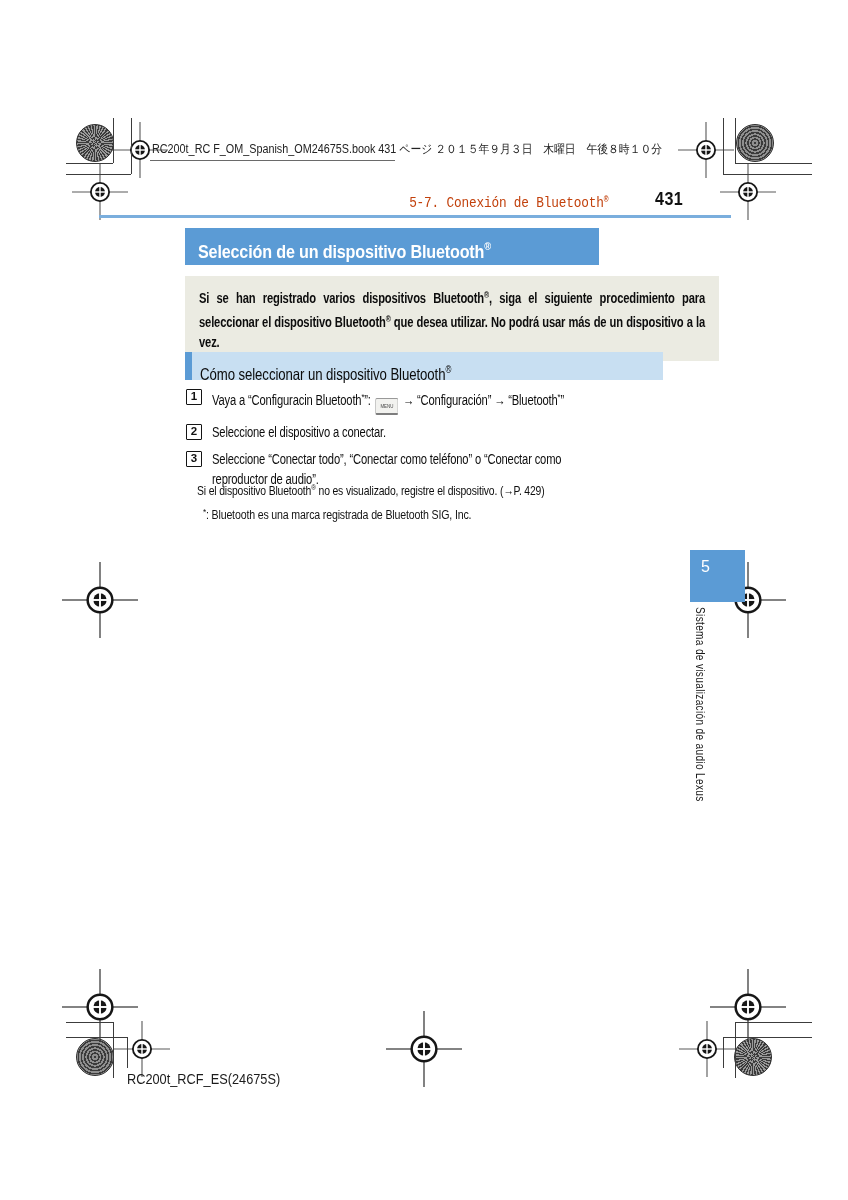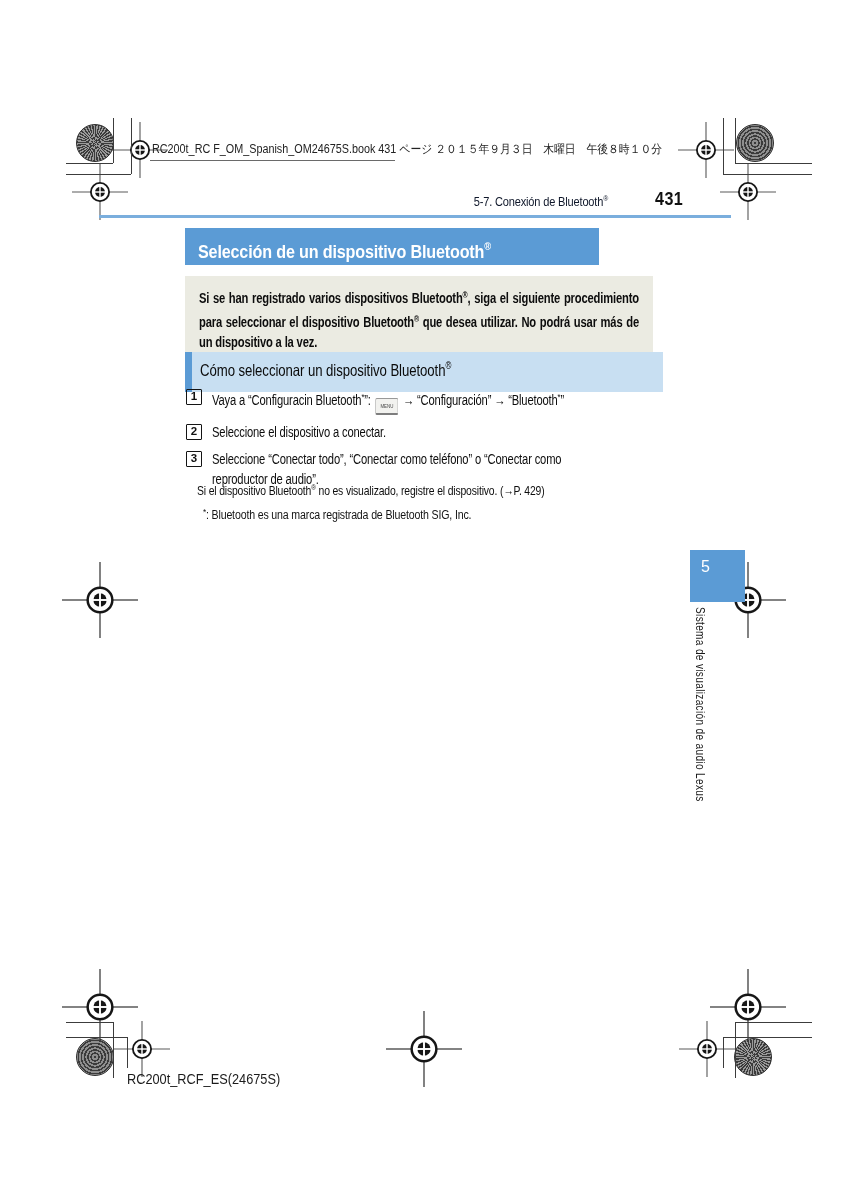--- a/index.html
+++ b/index.html
@@ -16,44 +16,44 @@
   .sb { position: absolute; width: 38px; height: 38px; border-radius: 50%; border: 1px solid #2e2e2e; }
   .sb.spokes { background: repeating-conic-gradient(#3b3b3b 0deg 5deg, #9a9a9a 5deg 10deg); }
   .sb.rings  { background: repeating-radial-gradient(circle at 50% 50%, #3b3b3b 0 1.5px, #8f8f8f 1.5px 3.2px); }
   .cxr { transform: scaleX(0.85); transform-origin: 100% 0; letter-spacing: -0.2px; }
 
   .proof-line { left: 152px; top: 141px; font-size: 12px; white-space: nowrap; color: #222;
                 transform: scaleX(0.9); transform-origin: 0 0; }
   .footer-code { left: 127px; top: 1071px; font-size: 14.5px; white-space: nowrap; color: #1c1c1c;
                  transform: scaleX(0.88); transform-origin: 0 0; }
 
-  .hdr-section { top: 194px; right: 240px; font-size: 13px; white-space: nowrap; color: #0f172a; }
+  .hdr-section { top: 194px; right: 240px; font-size: 15px; white-space: nowrap; color: #c2410c; font-family: Liberation Mono, monospace; }
   .hdr-page    { left: 655px; top: 189px; font-size: 17.5px; font-weight: bold; letter-spacing: 0.5px;
                  transform: scaleX(0.92); transform-origin: 0 0; }
   .hdr-rule { left: 99px; top: 215px; width: 632px; height: 3px; background: var(--rule-blue, #7aaedd); }
 
   .title-banner { left: 185px; top: 228px; width: 414px; height: 37px;
                   background: var(--accent-blue, #5b9bd5); color: #fff;
                   font-weight: bold; font-size: 19px; line-height: 37px; padding-left: 13px;
                   white-space: nowrap; }
   .title-banner .inner { display: inline-block; transform: scaleX(0.85); transform-origin: 0 0; letter-spacing: -0.2px; }
   .title-banner sup { font-size: 11px; vertical-align: 8px; }
 
-  .intro-box { left: 185px; top: 276px; width: 468px; min-height: 61px;
+  .intro-box { left: 185px; top: 276px; width: 534px; min-height: 61px;
                background: var(--box-bg, #ebebe2); padding: 9px 14px 8px 14px; }
   .intro-box .inner { width: 125%; transform: scaleX(0.8); transform-origin: 0 0;
                       font-size: 14px; font-weight: bold; line-height: 20.5px;
                       text-align: justify; letter-spacing: -0.2px; color: #0d0d0d; }
   sup.reg { font-size: 62%; vertical-align: 5px; }
   sup.ast { font-size: 68%; vertical-align: 5px; }
 
-  .section-hdr { left: 185px; top: 352px; width: 478px; height: 40px;
+  .section-hdr { left: 185px; top: 352px; width: 478px; height: 28px;
                  background: var(--section-bg, #c8dff2);
                  border-left: 7px solid var(--accent-blue, #5b9bd5);
-                 line-height: 28px; white-space: nowrap; }
+                 line-height: 36px; white-space: nowrap; }
   .section-hdr .inner { display: inline-block; padding-left: 10px; font-size: 16.5px; color: #0b0b0b;
                         transform: scaleX(0.8); transform-origin: 0 0; letter-spacing: -0.1px; }
   .section-hdr sup { font-size: 10px; vertical-align: 7px; }
 
   .steps { left: 185px; top: 387px; width: 478px; }
   .step { display: flex; margin-bottom: 7px; }
   .stepnum { flex: none; width: 16px; height: 16px; margin: 2px 10px 0 1px;
              border: 1.6px solid #141414; border-radius: 1px;
              font-size: 11.5px; font-weight: bold; line-height: 1;
              display: flex; align-items: center; justify-content: center; }

